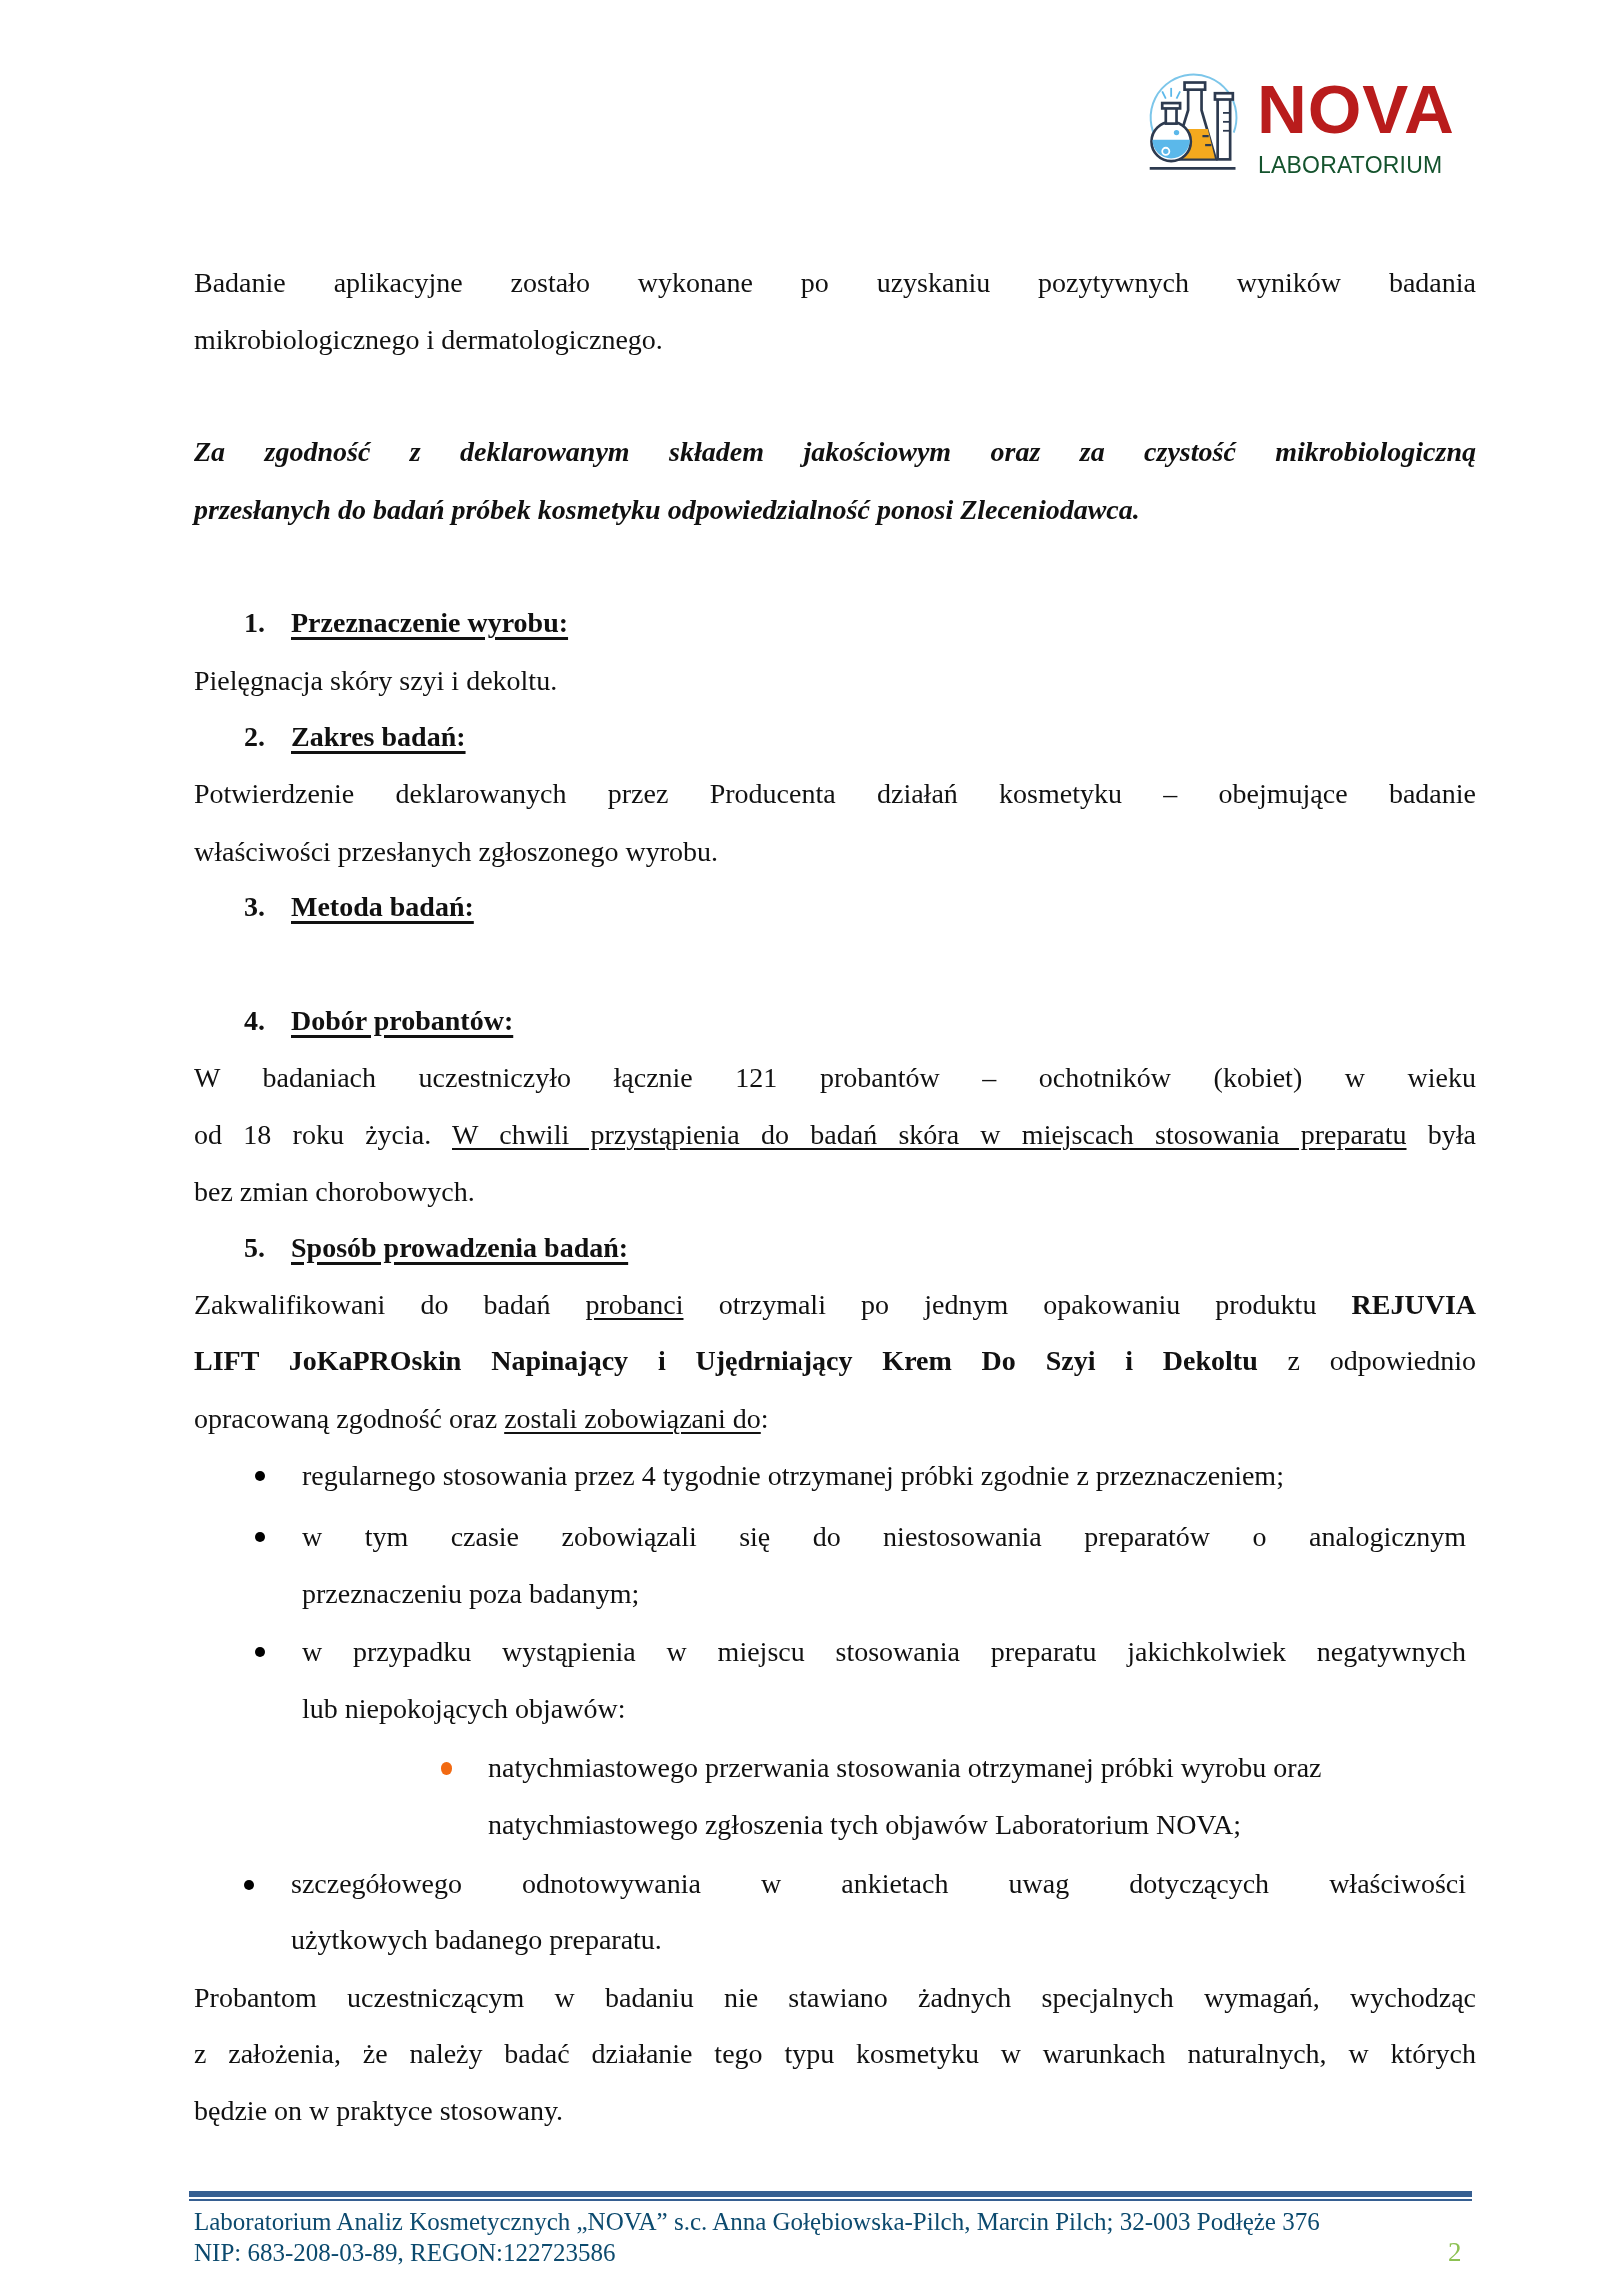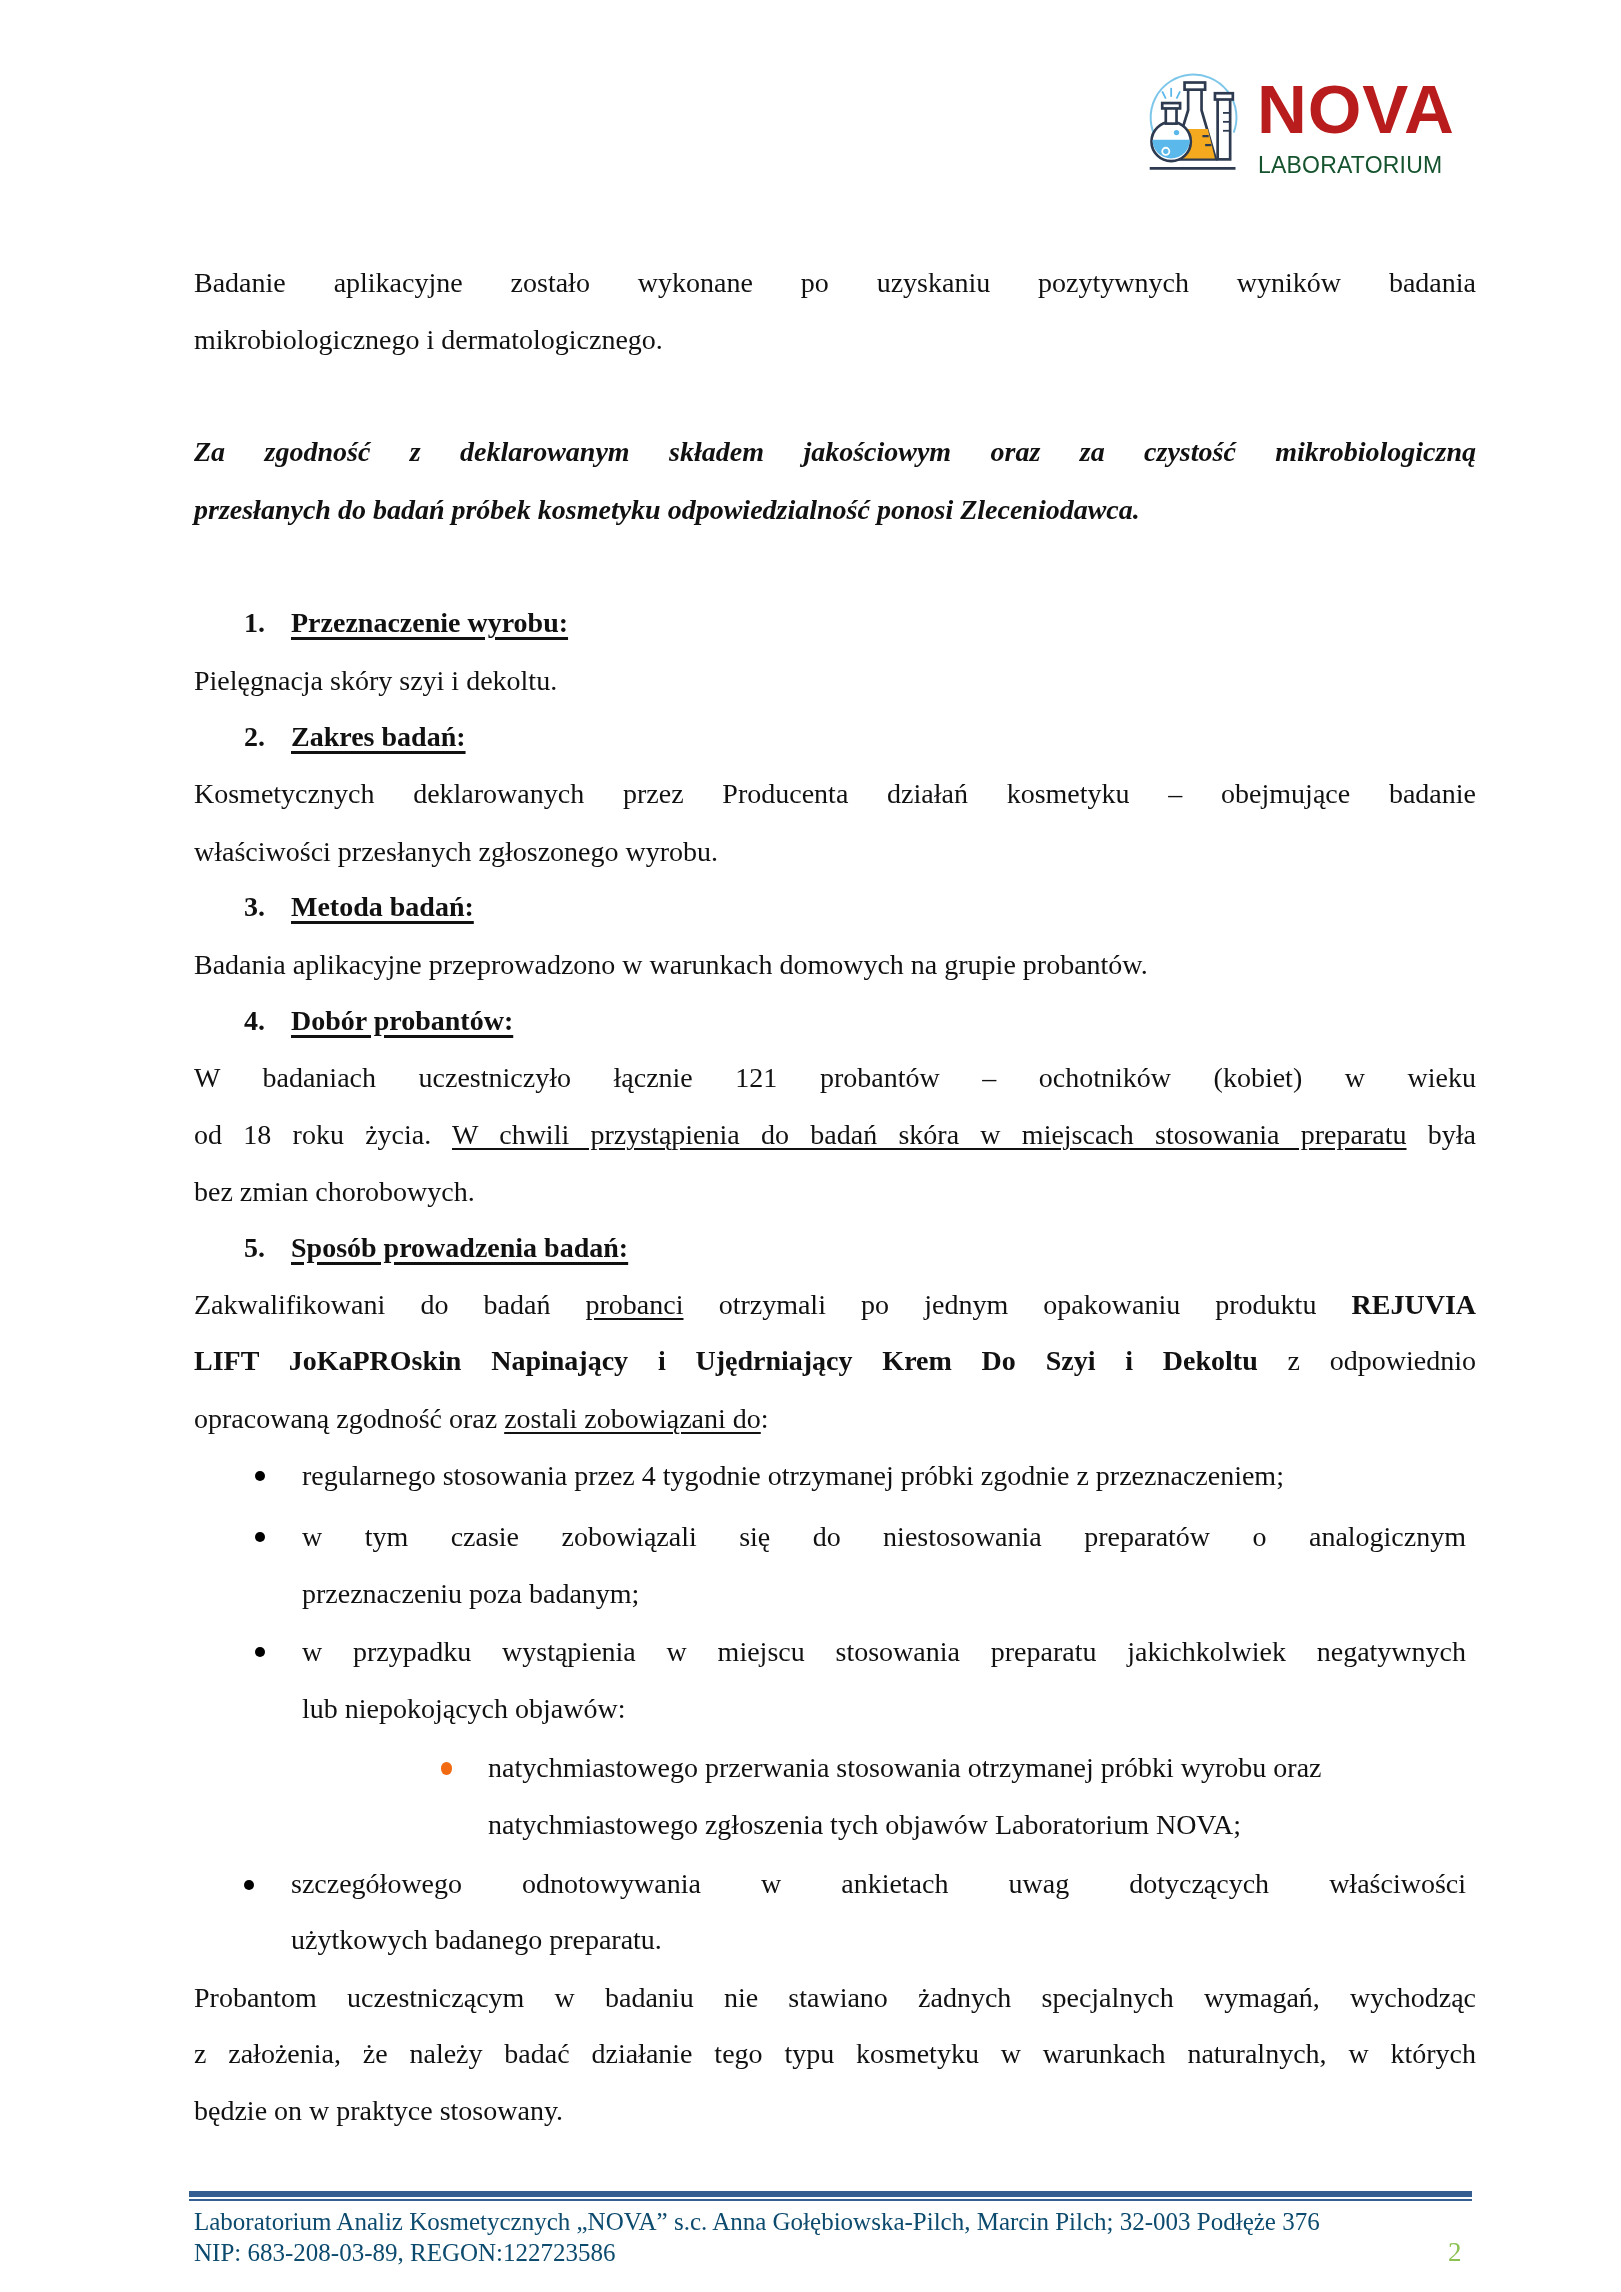--- a/index.html
+++ b/index.html
@@ -79,28 +79,27 @@
   <div class="hd" style="left:244px; top:605px">
     <span class="num">1.</span>
     <span class="txt">Przeznaczenie wyrobu:</span>
   </div>
   <div class="ln" style="top:663px">Pielęgnacja skóry szyi i dekoltu.</div>
 
   <div class="hd" style="left:244px; top:719px">
     <span class="num">2.</span>
     <span class="txt">Zakres badań:</span>
   </div>
-  <div class="ln just" style="top:776px">Kosmetycznych deklarowanych przez Producenta działań kosmetyku – obejmujące badanie</div>
+  <div class="ln just" style="top:776px">Potwierdzenie deklarowanych przez Producenta działań kosmetyku – obejmujące badanie</div>
   <div class="ln" style="top:834px">właściwości przesłanych zgłoszonego wyrobu.</div>
 
   <div class="hd" style="left:244px; top:889px">
     <span class="num">3.</span>
     <span class="txt">Metoda badań:</span>
   </div>
-  <div class="ln" style="top:947px">Badania aplikacyjne przeprowadzono w  warunkach domowych na grupie probantów.</div>
 
   <div class="hd" style="left:244px; top:1003px">
     <span class="num">4.</span>
     <span class="txt">Dobór probantów:</span>
   </div>
   <div class="ln just" style="top:1060px">W badaniach uczestniczyło łącznie 121 probantów – ochotników (kobiet) w wieku</div>
   <div class="ln just" style="top:1117px"><span>od 18 roku życia. </span><span class="u">W chwili przystąpienia do badań skóra w miejscach stosowania preparatu</span><span> była</span></div>
   <div class="ln" style="top:1174px">bez zmian chorobowych.</div>
 
   <div class="hd" style="left:244px; top:1230px">

